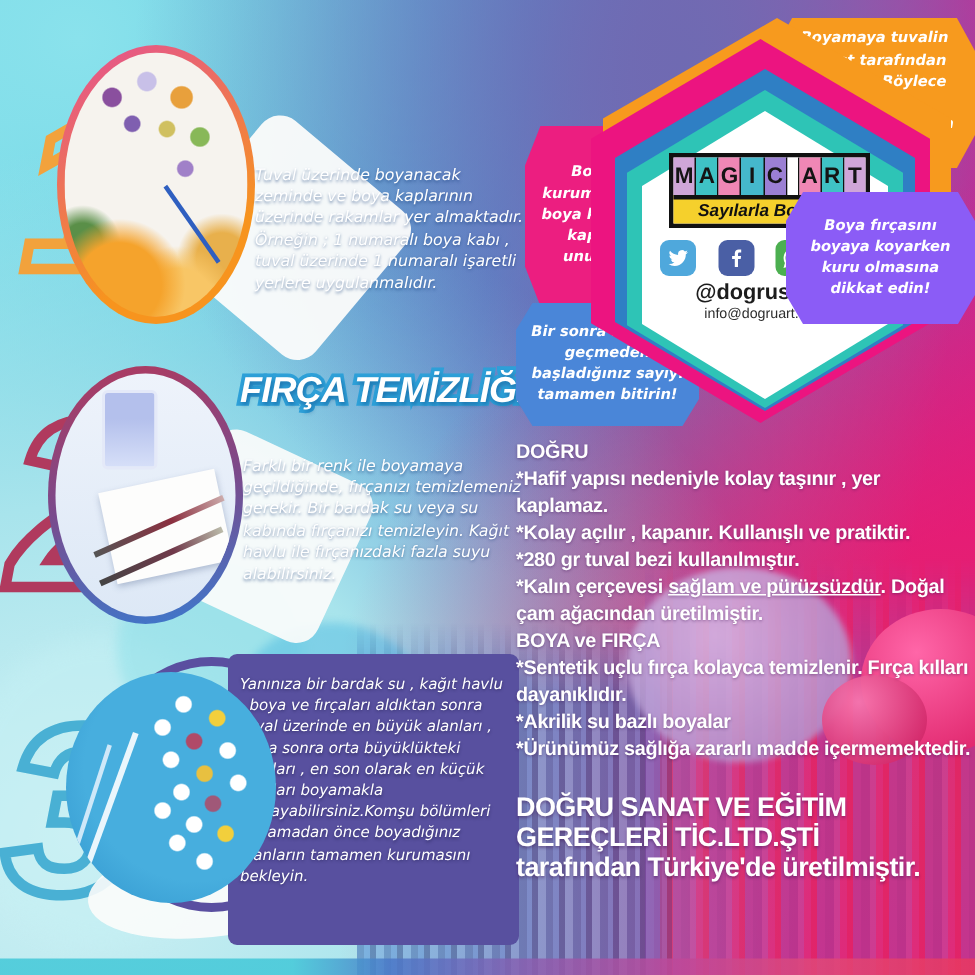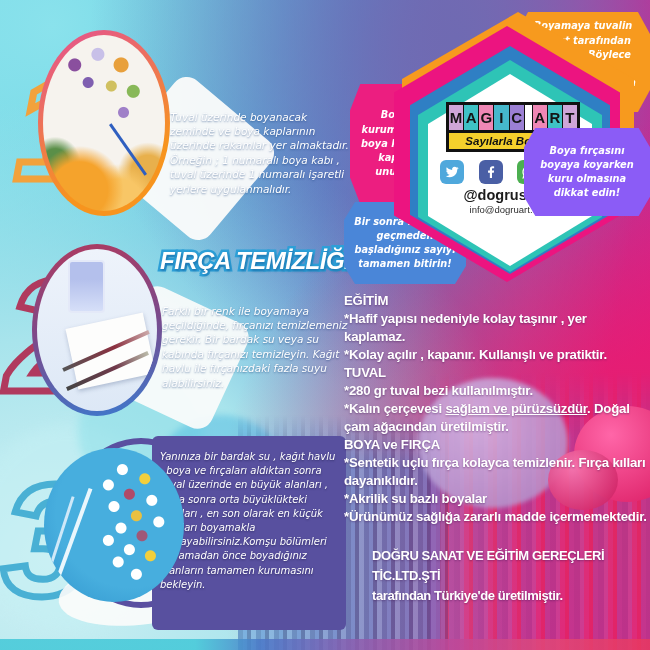--- a/index.html
+++ b/index.html
@@ -130,21 +130,21 @@
     text-align:center;clip-path:polygon(9% 0,91% 0,100% 22%,100% 78%,91% 100%,9% 100%,0 78%,0 22%);
     padding:6px 10px;box-sizing:border-box;font-size:9.8px;line-height:1.45;font-family:"DejaVu Sans",sans-serif;}
   .tip-orange{left:516px;top:12px;width:134px;height:100px;z-index:4;}
   .tip-pink{left:350px;top:84px;width:114px;height:120px;z-index:4;}
   .tip-teal{left:524px;top:128px;width:126px;height:88px;z-index:6;}
   .tip-blue{left:344px;top:202px;width:122px;height:82px;z-index:4;}
 
   
   .info{left:344px;top:292px;width:306px;color:#fff;font-weight:bold;font-size:13.2px;line-height:18px;
     letter-spacing:-.2px;z-index:4;text-shadow:0 1px 2px rgba(60,20,80,.45);}
-  .info-footer{margin-top:20px;font-size:13px;line-height:20px;letter-spacing:-.4px;margin-left:28px;}
+  .info-footer{margin-top:20px;font-size:18px;line-height:20px;letter-spacing:-.4px;}
 </style>
 </head>
 <body>
 
 <div class="poster">
 
   <div class="bg-base"></div>
   <div class="bg-tl"></div>
   <div class="bg-bl"></div>
   <div class="bg-tr"></div>
@@ -244,24 +244,23 @@
   </div>
   <div class="bubble tip-teal" style="background: #8b5cf6;">
     <span>Boya fırçasını boyaya koyarken kuru olmasına dikkat edin!</span>
   </div>
   <div class="bubble tip-blue" style="background: rgb(74, 134, 216);">
     <span>Bir sonra ki sayıya geçmeden başladığınız sayıyı tamamen bitirin!</span>
   </div>
 
   <div class="abs info">
     <div>
-        <div class="info-line">EĞİTİM</div>
+        <div class="info-line">DOĞRU</div>
         <div class="info-line">*Hafif yapısı nedeniyle kolay taşınır , yer kaplamaz.</div>
         <div class="info-line">*Kolay açılır , kapanır. Kullanışlı ve pratiktir.</div>
-        <div class="info-line">TUVAL</div>
         <div class="info-line">*280 gr tuval bezi kullanılmıştır.</div>
         <div class="info-line">*Kalın çerçevesi <span style="text-decoration: underline;">sağlam ve pürüzsüzdür</span>. Doğal çam ağacından üretilmiştir.</div>
         <div class="info-line">BOYA ve FIRÇA</div>
         <div class="info-line">*Sentetik uçlu fırça kolayca temizlenir. Fırça kılları dayanıklıdır.</div>
         <div class="info-line">*Akrilik su bazlı boyalar</div>
         <div class="info-line">*Ürünümüz sağlığa zararlı madde içermemektedir.</div>
       </div>
     <div class="info-footer">
       <div>DOĞRU SANAT VE EĞİTİM GEREÇLERİ TİC.LTD.ŞTİ</div>
       <div>tarafından Türkiye'de üretilmiştir.</div>

